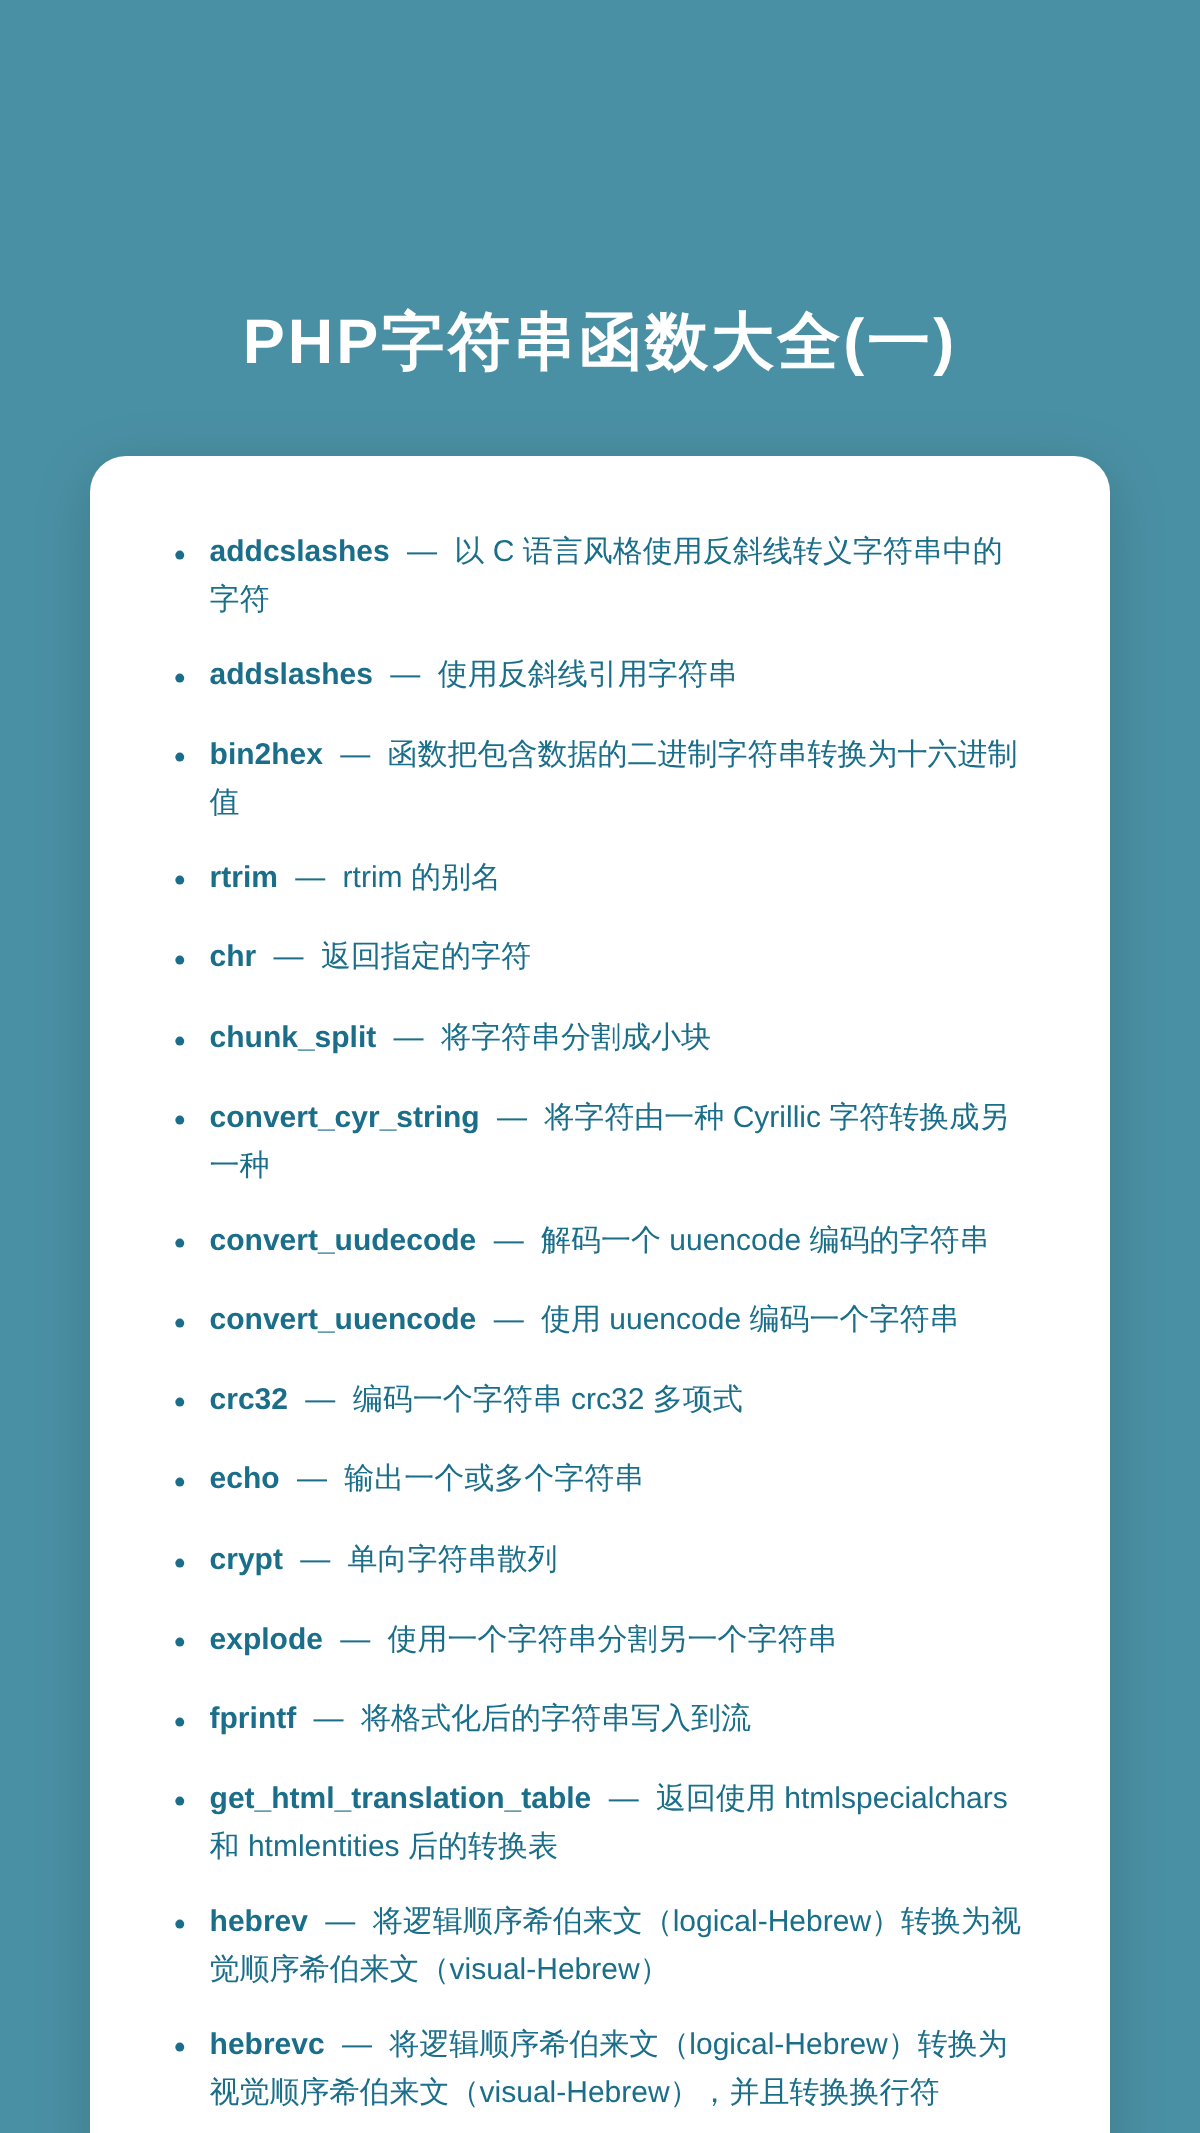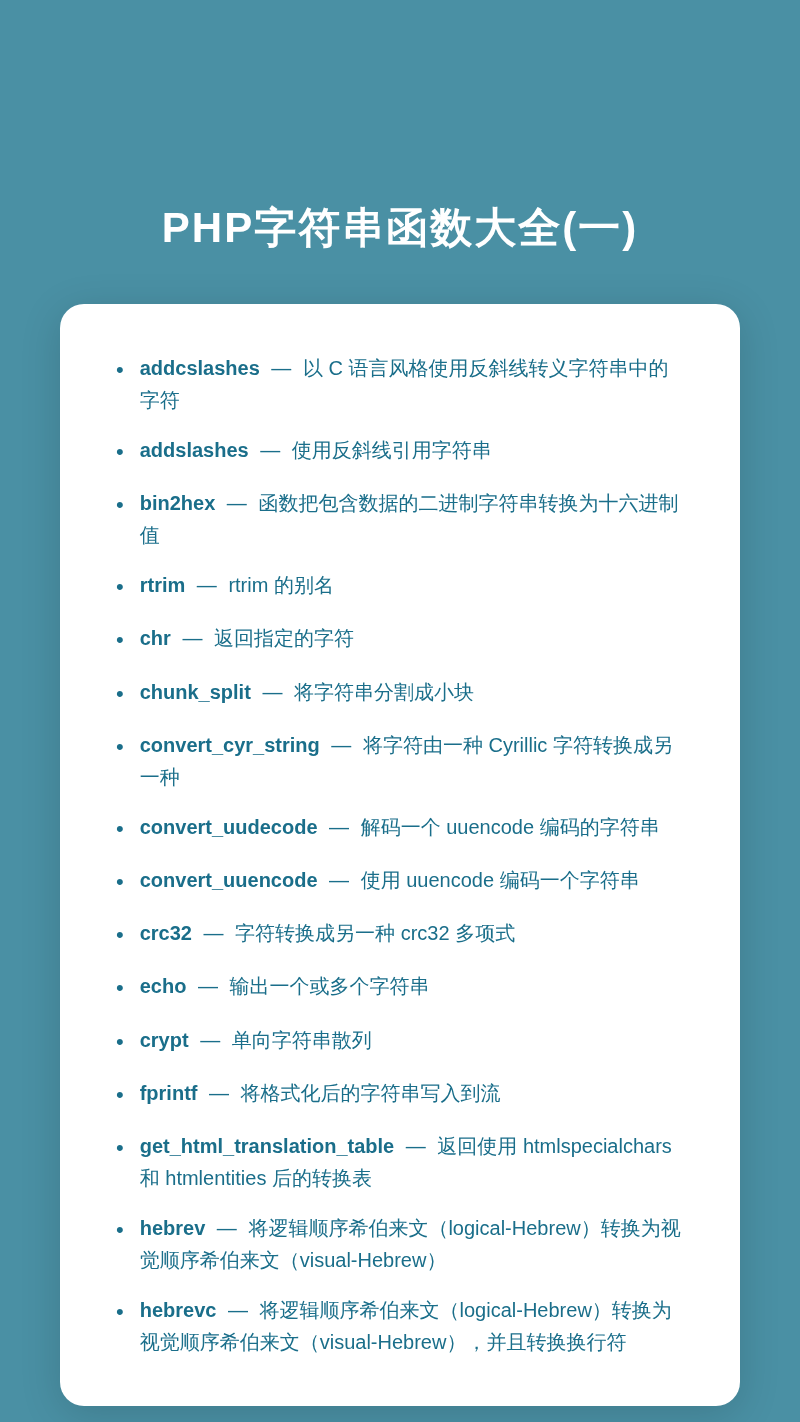--- a/index.html
+++ b/index.html
@@ -106,27 +106,30 @@
       <li>
         <span><span class="func-name">convert_cyr_string</span><span class="func-sep"> — </span><span class="func-desc">将字符由一种 Cyrillic 字符转换成另一种</span></span>
       </li>
       <li>
         <span><span class="func-name">convert_uudecode</span><span class="func-sep"> — </span><span class="func-desc">解码一个 uuencode 编码的字符串</span></span>
       </li>
       <li>
         <span><span class="func-name">convert_uuencode</span><span class="func-sep"> — </span><span class="func-desc">使用 uuencode 编码一个字符串</span></span>
       </li>
       <li>
-        <span><span class="func-name">crc32</span><span class="func-sep"> — </span><span class="func-desc">字符转换成另一种 crc32 多项式</span></span>
+        <span><span class="func-name">crc32</span><span class="func-sep"> — </span><span class="func-desc">编码一个字符串 crc32 多项式</span></span>
       </li>
       <li>
         <span><span class="func-name">echo</span><span class="func-sep"> — </span><span class="func-desc">输出一个或多个字符串</span></span>
       </li>
       <li>
         <span><span class="func-name">crypt</span><span class="func-sep"> — </span><span class="func-desc">单向字符串散列</span></span>
+      </li>
+      <li>
+        <span><span class="func-name">explode</span><span class="func-sep"> — </span><span class="func-desc">使用一个字符串分割另一个字符串</span></span>
       </li>
       <li>
         <span><span class="func-name">fprintf</span><span class="func-sep"> — </span><span class="func-desc">将格式化后的字符串写入到流</span></span>
       </li>
       <li>
         <span><span class="func-name">get_html_translation_table</span><span class="func-sep"> — </span><span class="func-desc">返回使用 htmlspecialchars 和 htmlentities 后的转换表</span></span>
       </li>
       <li>
         <span><span class="func-name">hebrev</span><span class="func-sep"> — </span><span class="func-desc">将逻辑顺序希伯来文（logical-Hebrew）转换为视觉顺序希伯来文（visual-Hebrew）</span></span>
       </li>

